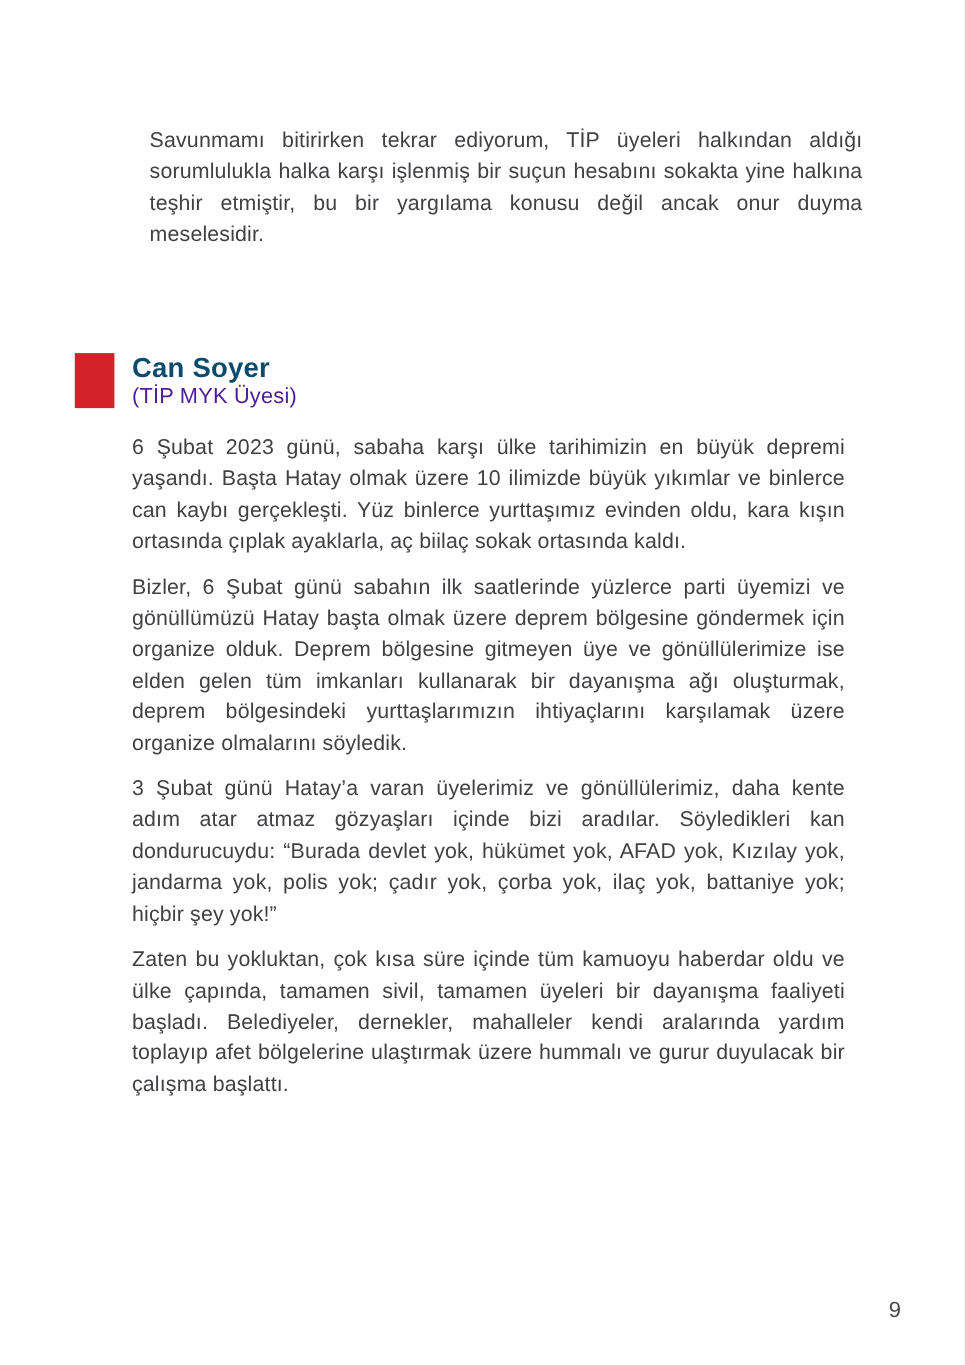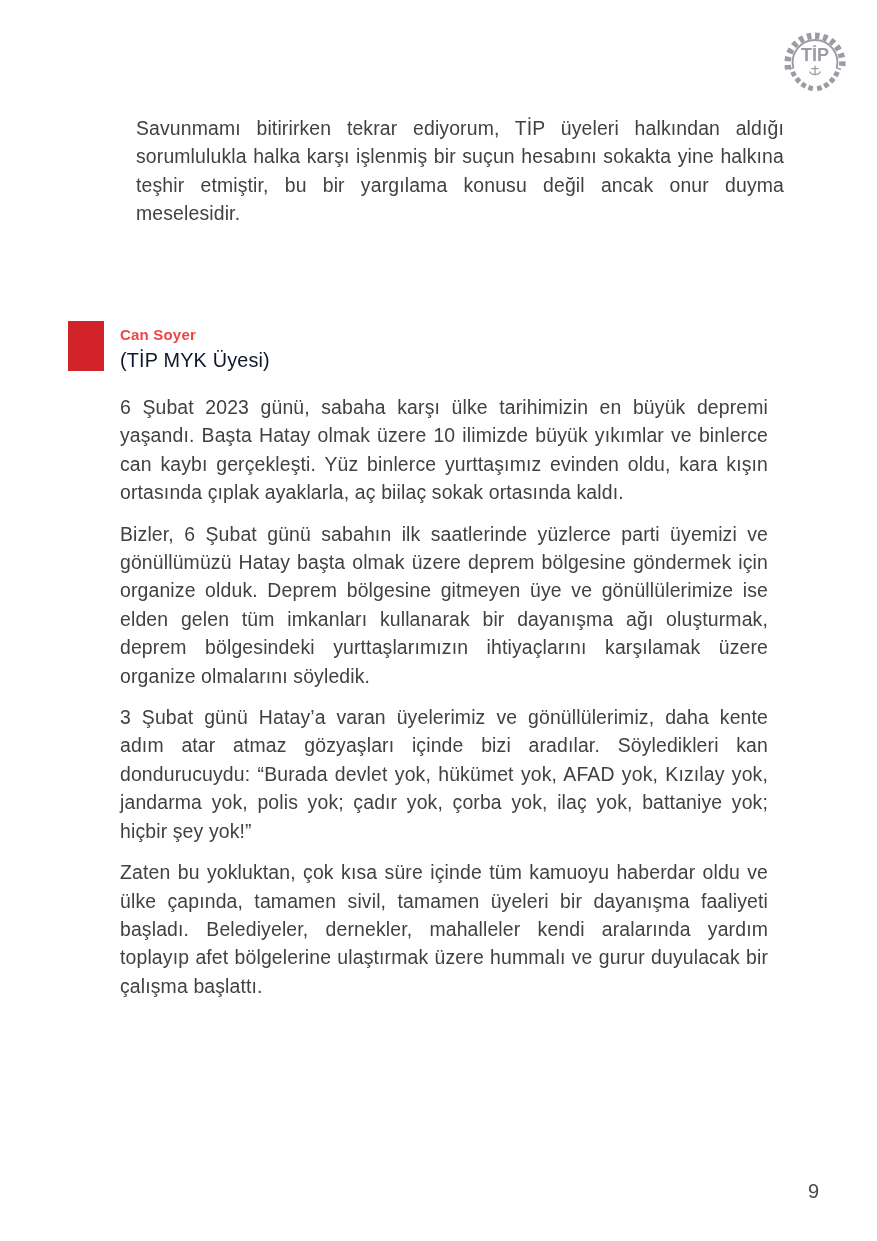--- a/index.html
+++ b/index.html
@@ -45,29 +45,29 @@
   }
   .accent-square {
     width: 36px;
     height: 50px;
     background: #d2232a;
     flex: 0 0 auto;
   }
   .speaker-info { margin-left: 16px; padding-top: 1px; }
   .speaker-name {
     font-weight: bold;
-    font-size: 15px;
+    font-size: 25px;
     line-height: 26px;
-    color: #ef4444;
+    color: #0c4a6e;
     letter-spacing: 0.2px;
   }
   .speaker-title {
     font-size: 19.8px;
     line-height: 25px;
-    color: #0f172a;
+    color: #4c1d95;
     letter-spacing: 0.2px;
   }
   .content {
     position: absolute;
     top: 393px;
     left: 120px;
     width: 648px;
   }
   .content p { margin: 0 0 13px 0; }
   .page-number {
@@ -76,37 +76,20 @@
     right: 58px;
     font-size: 20px;
     color: #4a4a4d;
   }
 </style>
 </head>
 <body>
 
 <div class="page">
 
-  <div class="logo">
-    <svg viewBox="0 0 100 100" width="72" height="72">
-      <g fill="none" stroke="#9b9ba3">
-
-        <path d="M 13 63 A 38 38 0 1 1 87 63" stroke-width="9" stroke-dasharray="6.2 5.2"></path>
-
-        <path d="M 20 61 A 31 31 0 1 1 80 61" stroke-width="2.6"></path>
-
-        <path d="M 47 90 C 33 87 21 76 17 61" stroke-width="7" stroke-dasharray="6.5 4"></path>
-
-        <path d="M 53 90 C 67 87 79 76 83 61" stroke-width="7" stroke-dasharray="6.5 4"></path>
-
-        <path d="M 50 58 L 50 70 M 42.5 66 C 45 71.5 55 71.5 57.5 66 M 45 62 L 55 62" stroke-width="1.8"></path>
-      </g>
-      <text x="50" y="52" text-anchor="middle" font-family="Liberation Sans, sans-serif" font-size="25" font-weight="bold" fill="#9b9ba3">TİP</text>
-    </svg>
-  </div>
 
   <p class="body-text intro">Savunmamı bitirirken tekrar ediyorum, TİP üyeleri halkından aldığı sorumlulukla halka karşı işlenmiş bir suçun hesabını sokakta yine halkına teşhir etmiştir, bu bir yargılama konusu değil ancak onur duyma meselesidir.</p>
 
   <div class="speaker">
     <div class="accent-square"></div>
     <div class="speaker-info">
       <div class="speaker-name">Can Soyer</div>
       <div class="speaker-title">(TİP MYK Üyesi)</div>
     </div>
   </div>

